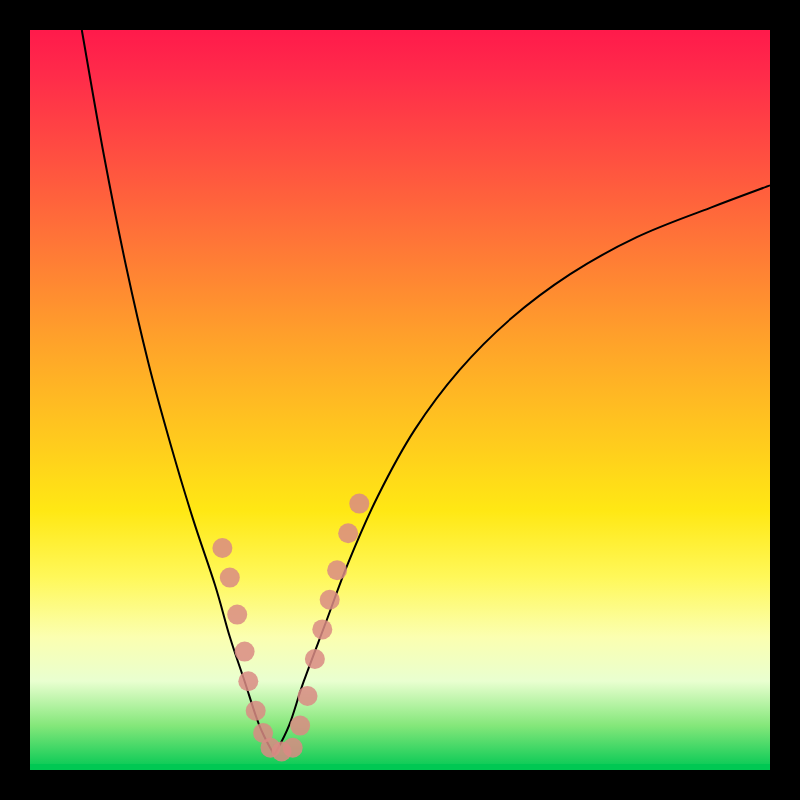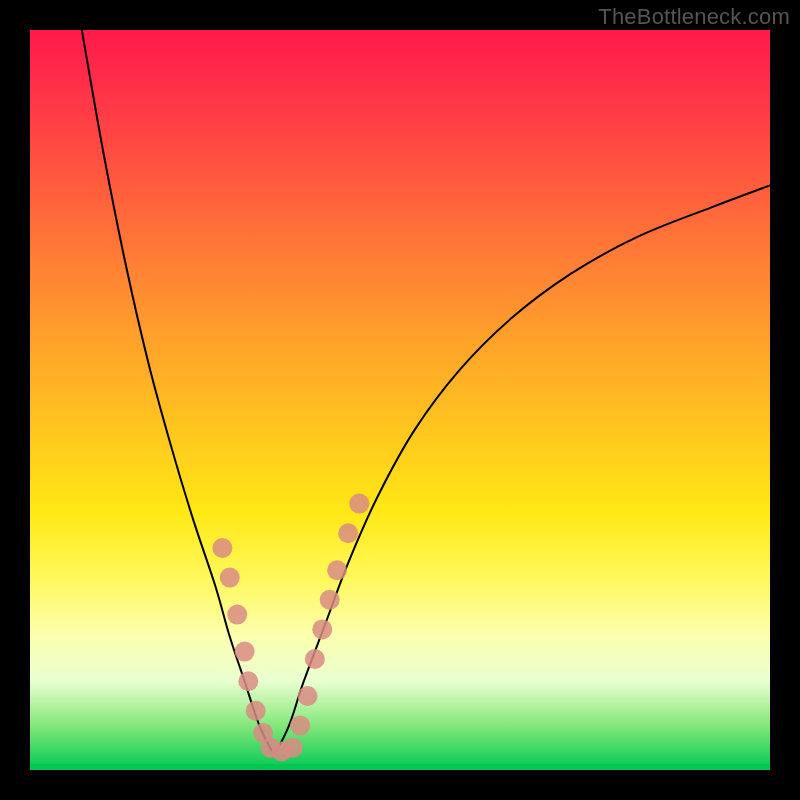--- a/index.html
+++ b/index.html
@@ -69,21 +69,20 @@
     width: 740px;
     height: 6px;
     bottom: 30px;
     background: #00c853;
   }
 </style>
 </head>
 <body>
 
 <div class="stage">
-  <div class="watermark">TheBottleneck.com</div>
 
   <div class="plot-area">
     <svg class="plot-svg" viewBox="0 0 740 740" preserveAspectRatio="none">
       <path id="curve-left" class="curve" d="M 51.8 0.0 C 55.8 22.6, 66.0 83.2, 74.0 125.8 C 82.0 168.4, 88.2 199.5, 96.2 236.8 C 104.2 274.1, 110.4 301.0, 118.4 333.0 C 126.4 365.0, 132.6 386.4, 140.6 414.4 C 148.6 442.4, 154.8 463.1, 162.8 488.4 C 170.8 513.7, 178.3 533.7, 185.0 555.0 C 191.7 576.3, 194.5 589.5, 199.8 606.8 C 205.1 624.1, 209.3 635.2, 214.6 651.2 C 219.9 667.2, 224.1 682.3, 229.4 695.6 C 234.7 708.9, 241.5 719.9, 244.2 725.2"></path>
       <path id="curve-right" class="curve" d="M 244.2 725.2 C 246.9 719.9, 253.7 708.9, 259.0 695.6 C 264.3 682.3, 267.1 669.8, 273.8 651.2 C 280.5 632.6, 288.0 613.3, 296.0 592.0 C 304.0 570.7, 308.9 555.4, 318.2 532.8 C 327.5 510.2, 335.8 490.2, 347.8 466.2 C 359.8 442.2, 370.1 422.2, 384.8 399.6 C 399.5 377.0, 411.9 360.4, 429.2 340.4 C 446.5 320.4, 461.0 305.9, 481.0 288.6 C 501.0 271.3, 517.6 258.9, 540.2 244.2 C 562.8 229.5, 581.5 219.2, 606.8 207.2 C 632.1 195.2, 656.8 186.9, 680.8 177.6 C 704.8 168.3, 729.3 159.4, 740.0 155.4"></path>
       <g id="markers-group">
           <circle cx="192.4" cy="518.0" r="10" class="marker"></circle>
           <circle cx="199.8" cy="547.6" r="10" class="marker"></circle>
           <circle cx="207.2" cy="584.6" r="10" class="marker"></circle>
           <circle cx="214.6" cy="621.6" r="10" class="marker"></circle>

